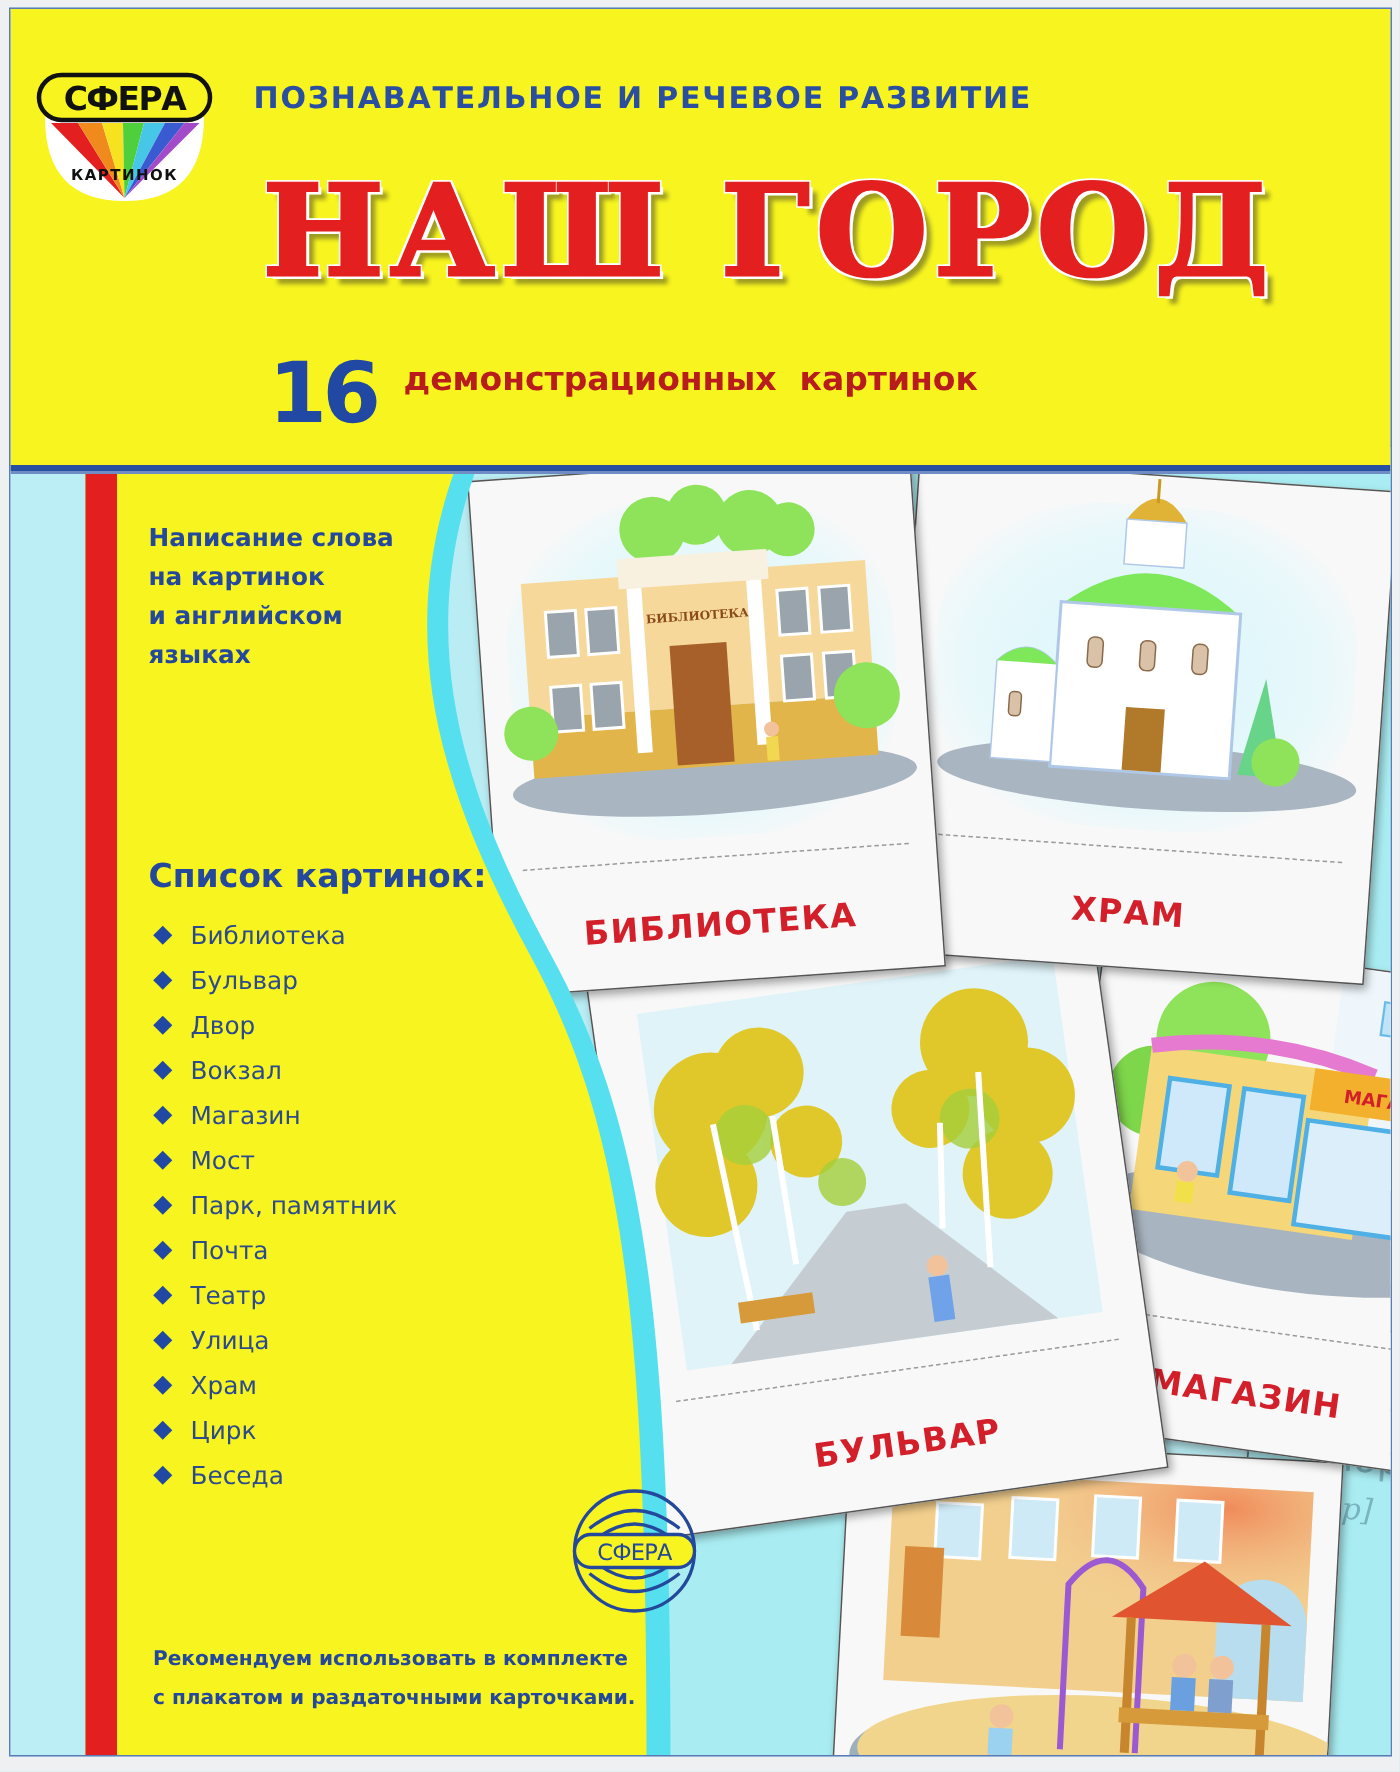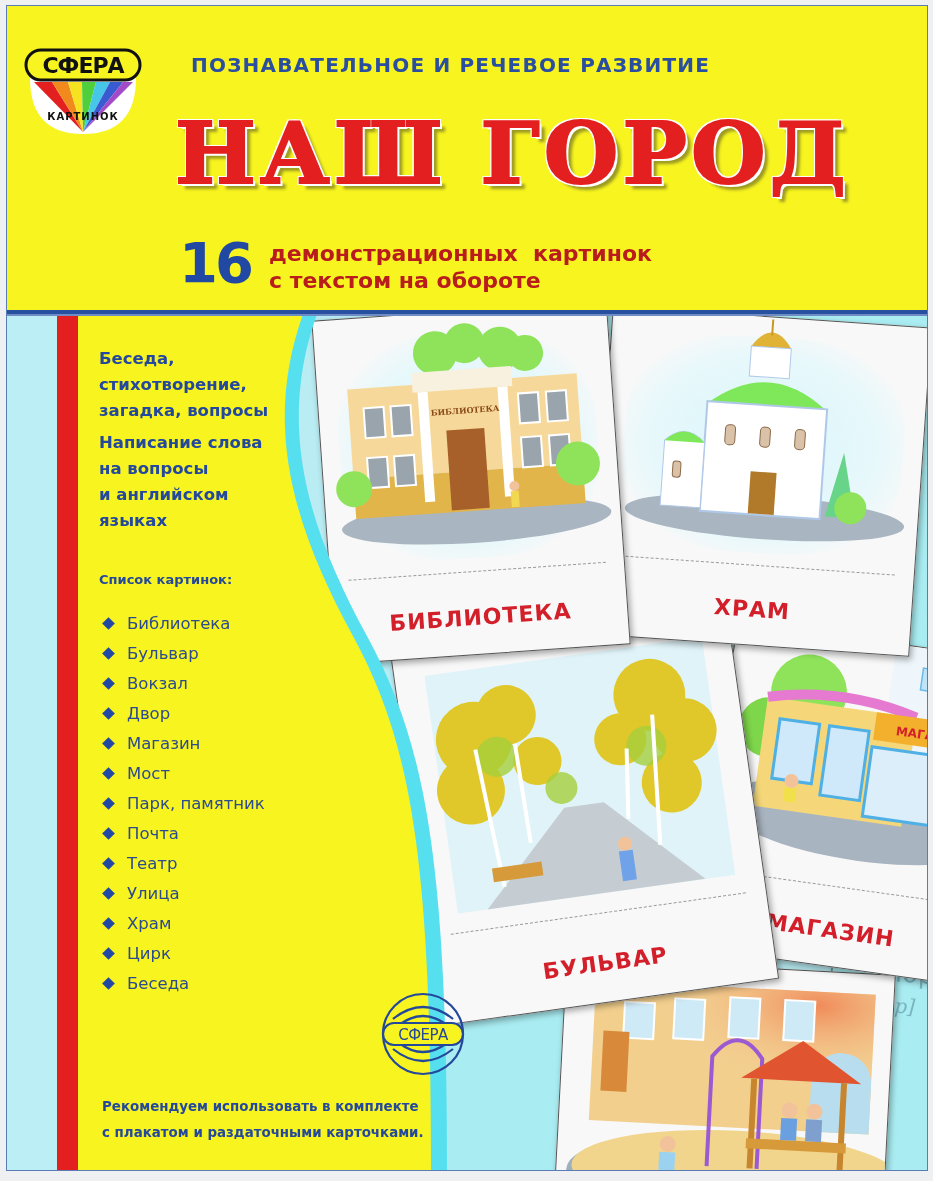--- a/index.html
+++ b/index.html
@@ -16,21 +16,21 @@
     position: absolute; left: 0; top: 0; width: 920px; height: 308px;
     background: #f7f41f;
     border-bottom: 4px solid #2850a0;
     box-shadow: 0 2px 0 #6f8cc4;
     z-index: 5;
   }
   .logo {
     position: absolute; left: 15px; top: 42px; width: 122px; height: 86px;
   }
   .subtitle-top {
-    position: absolute; left: 184px; top: 47px;
+    position: absolute; left: 162px; top: 47px;
     font-family: "DejaVu Sans", sans-serif; font-weight: bold;
     font-size: 20px; letter-spacing: 1.2px; color: #2a4ea0;
   }
   .main-title {
     position: absolute; left: 168px; top: 98px;
     font-family: "DejaVu Serif", serif; font-weight: bold;
     font-size: 84px; letter-spacing: 4px; color: #e3201f;
     -webkit-text-stroke: 2px #e3201f;
     text-shadow: 3px 3px 0 #ffffff, -2px -2px 0 #ffffff, 2px -2px 0 #ffffff, -2px 2px 0 #ffffff,
                  6px 6px 3px #9c9a22;
@@ -99,21 +99,21 @@
   
   .intro {
     position: absolute; left: 92px; top: 340px; z-index: 6;
     font-family: "DejaVu Sans", sans-serif; font-weight: bold; color: #24489c;
     font-size: 16.5px; line-height: 26px;
   }
   .intro .para { margin-bottom: 6px; }
   .intro .para span { display: block; white-space: nowrap; }
   .list-title {
     position: absolute; left: 92px; top: 566px; z-index: 6;
-    font-family: "DejaVu Sans", sans-serif; font-weight: bold; color: #24489c; font-size: 13px;
+    font-family: "DejaVu Sans", sans-serif; font-weight: bold; color: #24489c; font-size: 22px;
   }
   .pic-list {
     position: absolute; left: 94px; top: 602px; z-index: 6; list-style: none;
   }
   .pic-list li {
     height: 30px; display: flex; align-items: center;
     font-family: "DejaVu Sans", sans-serif; font-size: 16.5px; color: #2c4a8e;
   }
   .pic-list .diamond {
     width: 9px; height: 9px; background: #2148a3; transform: rotate(45deg);
@@ -323,56 +323,50 @@
       <rect x="4" y="2" width="114" height="30" rx="15" fill="#f7f41f" stroke="#111" stroke-width="3"></rect>
       <text x="61" y="25" text-anchor="middle" font-family="DejaVu Sans, sans-serif" font-weight="bold" font-size="22" fill="#111" letter-spacing="-1">СФЕРА</text>
       <text x="61" y="72" text-anchor="middle" font-family="DejaVu Sans, sans-serif" font-weight="bold" font-size="10" fill="#111" letter-spacing="1">КАРТИНОК</text>
     </svg>
 
     <div class="subtitle-top">ПОЗНАВАТЕЛЬНОЕ И РЕЧЕВОЕ РАЗВИТИЕ</div>
     <div class="main-title">НАШ ГОРОД</div>
     <div class="count">16</div>
     <div class="count-desc">
       <span>демонстрационных  картинок</span>
-      <span>с текстом на обороте</span>
     </div>
   </div>
 
   <div class="intro">
     <div class="para">
-      <span>Беседа,</span>
-      <span>стихотворение,</span>
-      <span>загадка, вопросы</span>
-    </div>
-    <div class="para">
       <span>Написание слова</span>
-      <span>на вопросы</span>
+      <span>на картинок</span>
       <span>и английском</span>
       <span>языках</span>
     </div>
   </div>
 
   <div class="list-title">Список картинок:</div>
 
   <ul class="pic-list">
     <li>
         <span class="diamond"></span>
         <span>Библиотека</span>
       </li>
     <li>
         <span class="diamond"></span>
         <span>Бульвар</span>
       </li>
     <li>
         <span class="diamond"></span>
+        <span>Двор</span>
+      </li>
+    <li>
+        <span class="diamond"></span>
         <span>Вокзал</span>
-      </li>
-    <li>
-        <span class="diamond"></span>
-        <span>Двор</span>
       </li>
     <li>
         <span class="diamond"></span>
         <span>Магазин</span>
       </li>
     <li>
         <span class="diamond"></span>
         <span>Мост</span>
       </li>
     <li>

